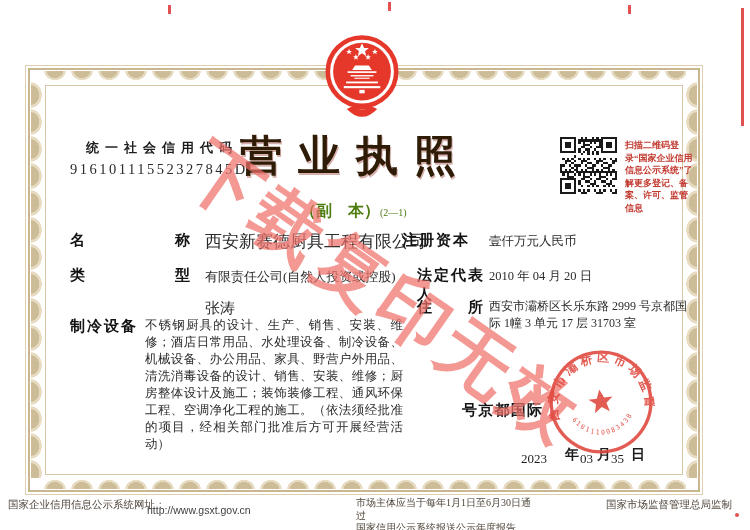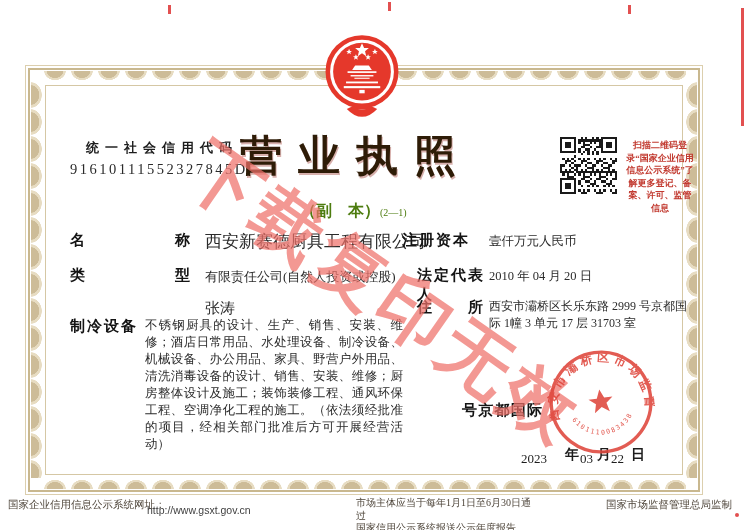--- a/index.html
+++ b/index.html
@@ -22,21 +22,21 @@
   .emblem{position:absolute;left:324px;top:30px;width:76px;height:100px;z-index:2;}
   .code-label{position:absolute;left:70px;top:139px;font-size:13px;font-weight:bold;letter-spacing:6px;color:#1d1d1d;margin-left:16px;}
   .code-value{position:absolute;left:70px;top:161px;font-size:14.5px;letter-spacing:2.5px;color:#2a2a2a;}
   .title{position:absolute;left:240px;top:128px;width:250px;
          font-size:42px;font-weight:bold;letter-spacing:16px;color:#2e1c07;
          text-shadow:1px 1.5px 0 rgba(140,30,18,.35);white-space:nowrap;}
   .subtitle{position:absolute;left:300px;top:181px;width:170px;text-align:left;font-size:16px;color:#4d7c0f;font-weight:bold;white-space:nowrap;margin-top:20px;}
   .subtitle .note{font-size:10px;font-weight:normal;}
   .qr{position:absolute;left:560px;top:137px;width:57px;height:57px;}
   .qr-caption{position:absolute;left:625px;top:139px;width:70px;font-size:9px;line-height:12.5px;
-              color:#c23a30;font-weight:bold;text-align:center;}
+              color:#c23a30;font-weight:bold;}
 
   
   .flabel{position:absolute;font-size:15px;font-weight:bold;color:#141414;
           text-align:justify;text-align-last:justify;}
   .fvalue{position:absolute;font-size:12.5px;color:#2b2b2b;line-height:17px;}
   .scope{width:258px;text-align:justify;}
 
   
   .stamp{position:absolute;left:548px;top:349px;width:106px;height:106px;z-index:4;
          transform:rotate(-8deg);opacity:.88;}
@@ -447,21 +447,21 @@
         <textPath href="#arcBot" startOffset="4">6101110083438</textPath>
       </text>
     </svg>
   </div>
 
   <div class="datebar">
     <span class="d-num" style="left:11px;">2023</span>
     <span class="d-unit" style="left:55px;">年</span>
     <span class="d-num" style="left:70px;">03</span>
     <span class="d-unit" style="left:87px;">月</span>
-    <span class="d-num" style="left:101px;">22</span>
+    <span class="d-num" style="left:101px;">35</span>
     <span class="d-unit" style="left:121px;">日</span>
   </div>
 
   <div class="watermark">下载复印无效</div>
 
   <div class="footer">
     <span class="f-left">国家企业信用信息公示系统网址：</span>
     <span class="f-url">http://www.gsxt.gov.cn</span>
     <span class="f-mid">
       <span>市场主体应当于每年1月1日至6月30日通过</span><br>

